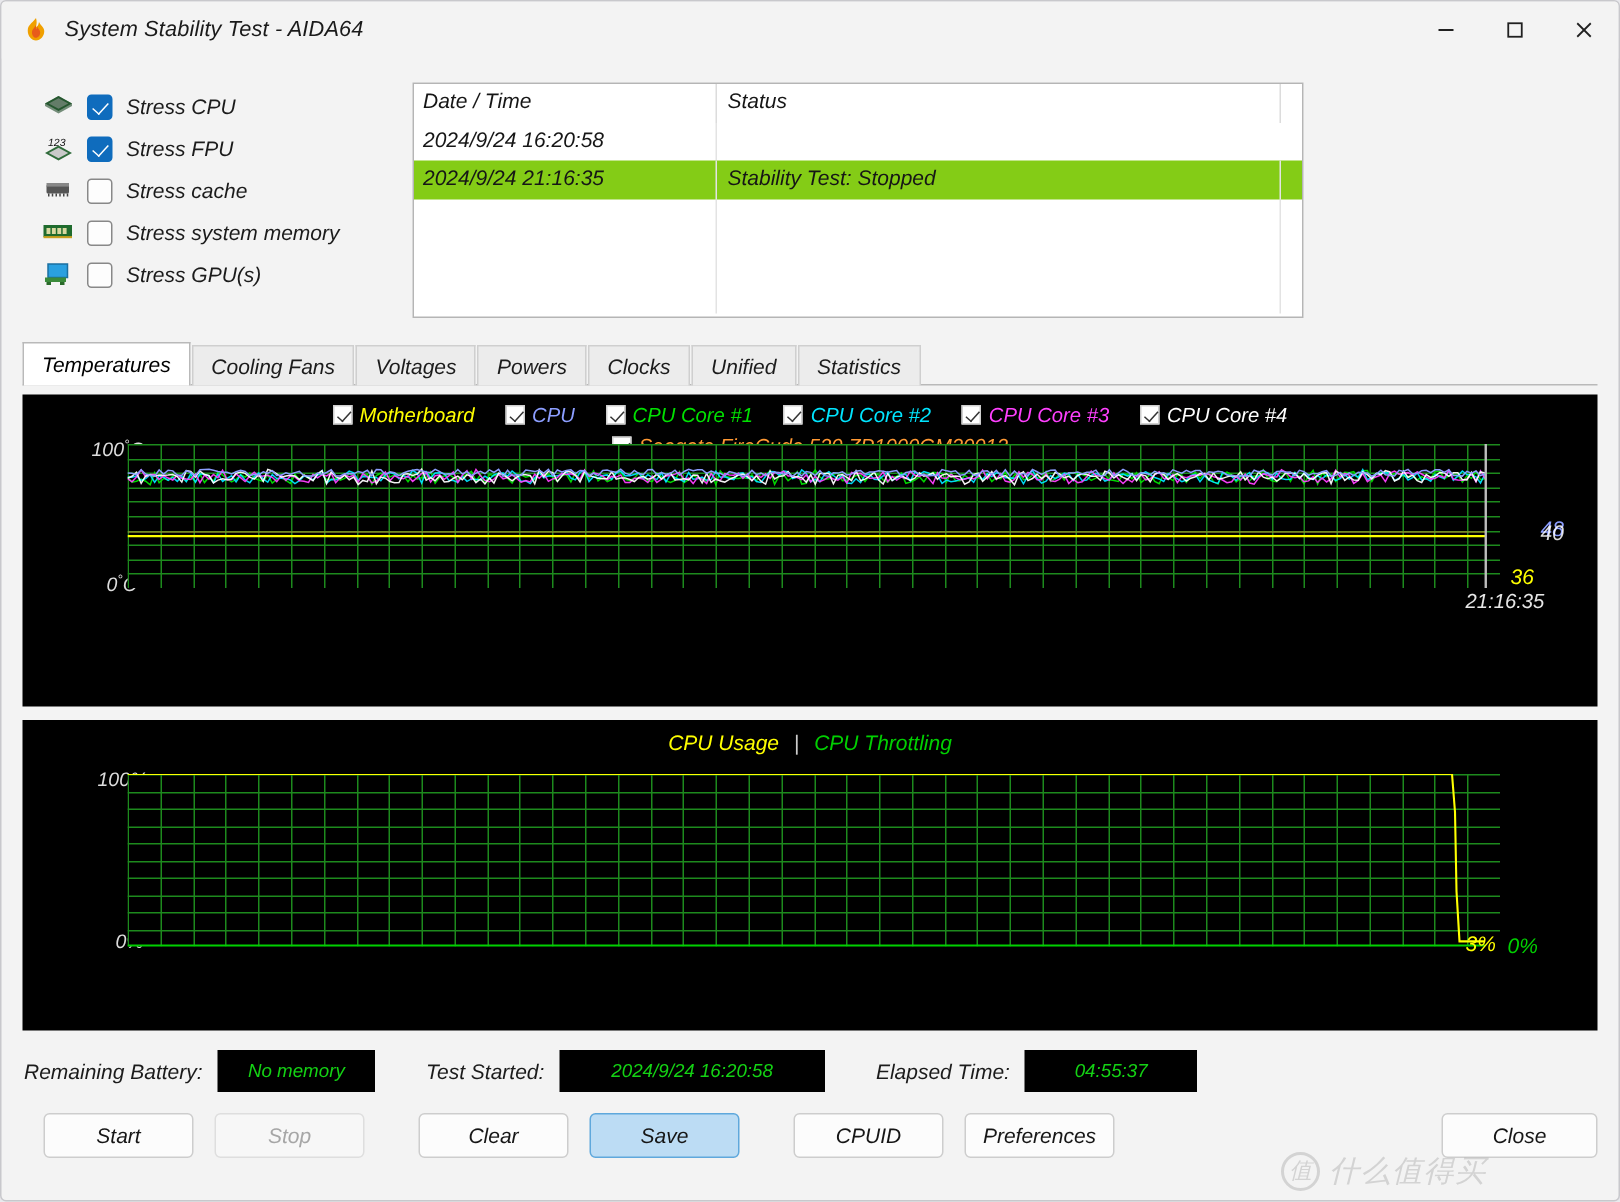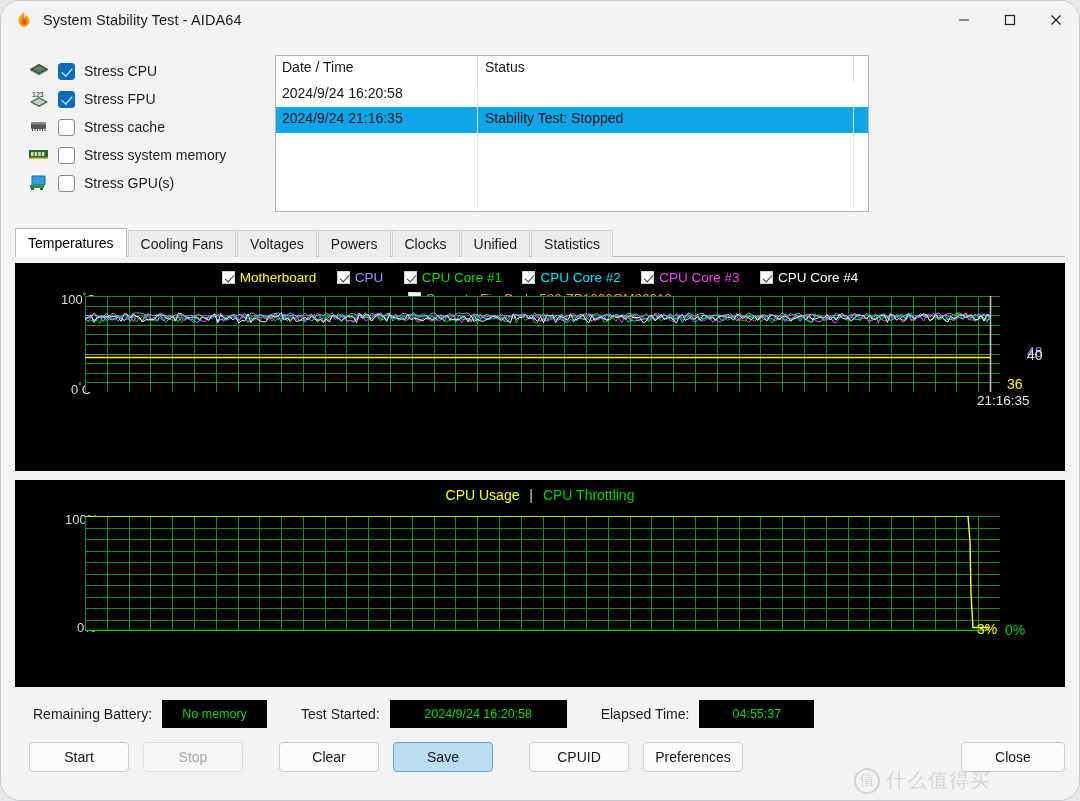--- a/index.html
+++ b/index.html
@@ -7,22 +7,23 @@
     width: 1080px; height: 801px;
     background: #e8e8ec;
     font-family: "Liberation Sans", sans-serif;
     overflow: hidden;
   }
   #window {
     position: absolute; left: 0; top: 0;
     width: 1080px; height: 801px;
     background: #f3f3f3;
     border: 1px solid #c8c8cc;
-    border-radius: 20px;
+    border-radius: 4px;
     overflow: hidden;
+    font-style: italic;
   }
 
   
   #titlebar {
     height: 38px; display: flex; align-items: center;
     background: #f3f3f3;
     padding-left: 14px;
     position: relative;
   }
   #app-icon { width: 18px; height: 18px; position: relative; margin-right: 10px; flex: 0 0 auto; }
@@ -53,21 +54,21 @@
   }
   .stress-label { font-size: 14px; color: #1b1b1b; }
 
   
   #logtable {
     width: 594px; height: 157px; margin-left: 8px;
     background: #fff; border: 1px solid #b5b5b5;
     display: flex; flex-direction: column; overflow: hidden;
   }
   .lrow { display: flex; height: 25.5px; flex: 0 0 auto; }
-  .lrow.alt { background: #0ea5e9; }
+  .lrow.alt { background: #84cc16; }
   .lc1 { width: 202px; padding: 3px 0 0 6px; border-right: 1px solid #e3e3e3; font-size: 14px; color: #161616; }
   .lc2 { flex: 1; padding: 3px 0 0 7px; border-right: 1px solid #e3e3e3; font-size: 14px; color: #161616; }
   .lc3 { width: 14px; }
   .lrow.hdr .lc1, .lrow.hdr .lc2 { border-right-color: #dcdcdc; }
 
   
   #tabs {
     margin: 10px 14px 0 14px; height: 28px;
     display: flex; align-items: flex-end;
     border-bottom: 1px solid #b9b9b9;
@@ -108,21 +109,21 @@
   .axlabel { position: absolute; color: #dcdcdc; font-size: 13px; }
   .deg { font-size: 9px; vertical-align: super; }
 
   .valtag { position: absolute; font-size: 14px; font-weight: 500; }
   .timetag { position: absolute; color: #e6e6e6; font-size: 13.5px; }
 
   .usage-title { text-align: center; padding-top: 8px; font-size: 14px; line-height:1; }
 
   
   #status {
-    display: flex; align-items: center; margin: 12px 14px 0 32px; height: 30px;
+    display: flex; align-items: center; margin: 12px 14px 0 15px; height: 30px;
   }
   .st-label { font-size: 14px; color: #1b1b1b; }
   .st-box {
     background: #000; color: #14d214; font-size: 12.5px;
     display: flex; align-items: center; justify-content: center;
     height: 28px; margin: 0 0 0 10px;
   }
 
   
   #buttons { display: flex; align-items: center; margin: 12px 14px 0 28px; height: 32px; position: relative; }

